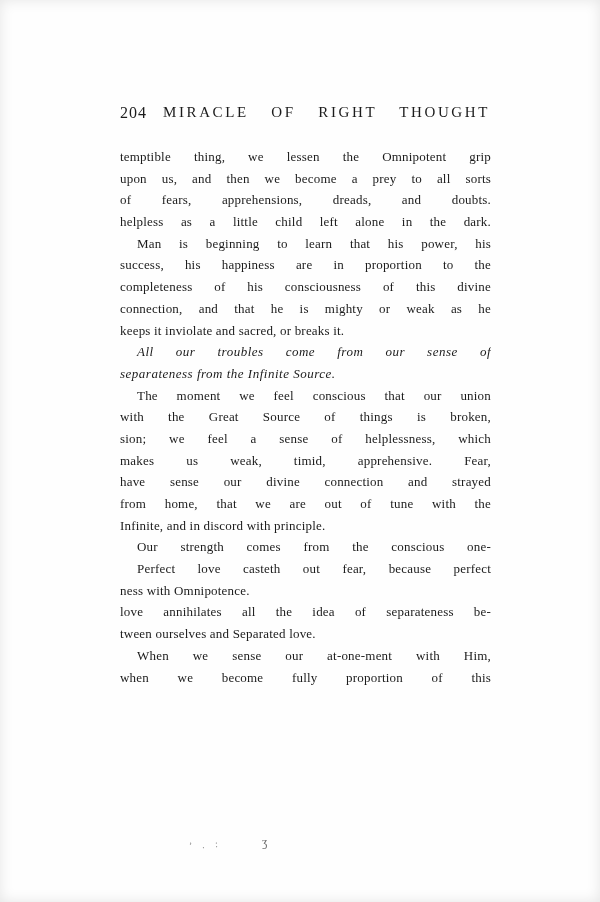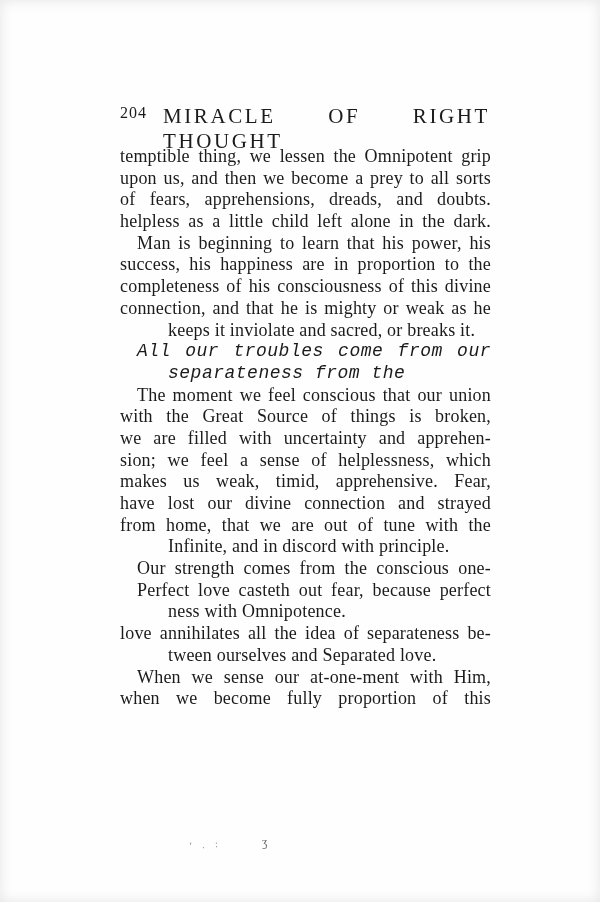--- a/index.html
+++ b/index.html
@@ -23,45 +23,45 @@
     align-items: flex-start;
   }
   .page-number {
     font-size: 16px;
     letter-spacing: 1px;
     flex: 0 0 auto;
   }
   .head-title {
     flex: 1 1 auto;
     margin-left: 16px;
-    font-size: 21px;
+    font-size: 15px;
     letter-spacing: 2.6px;
     word-spacing: 9px;
     text-align: justify;
     text-align-last: justify;
     white-space: normal;
   }
   .text-block {
     position: absolute;
     left: 120px;
     top: 146px;
     width: 371px;
   }
   .line {
-    font-size: 18px;
+    font-size: 13px;
     line-height: 21.7px;
     height: 21.7px;
     white-space: normal;
     overflow: hidden;
     letter-spacing: 0.2px;
   }
   .line.justify { text-align: justify; text-align-last: justify; }
-  .line.plain   { text-align: left; text-align-last: left; margin-left: 48px; }
+  .line.plain   { text-align: left; text-align-last: left; }
   .line.indent  { padding-left: 17px; }
-  .line.italic  { font-style: italic; letter-spacing: 0.5px; font-family: Liberation Mono, monospace; }
+  .line.italic  { font-style: italic; letter-spacing: 0.5px; }
   .bottom-marks {
     position: absolute;
     left: 0; top: 0; width: 100%; height: 100%;
     pointer-events: none;
   }
   .smudge-1 {
     position: absolute;
     left: 189px;
     top: 839px;
     font-size: 10px;
@@ -94,24 +94,23 @@
       <div class="line justify">helpless as a little child left alone in the dark.</div>
       <div class="line justify indent">Man is beginning to learn that his power, his</div>
       <div class="line justify">success, his happiness are in proportion to the</div>
       <div class="line justify">completeness of his consciousness of this divine</div>
       <div class="line justify">connection, and that he is mighty or weak as he</div>
       <div class="line plain">keeps it inviolate and sacred, or breaks it.</div>
       <div class="line justify indent italic">All our troubles come from our sense of</div>
       <div class="line plain italic">separateness from the Infinite Source.</div>
       <div class="line justify indent">The moment we feel conscious that our union</div>
       <div class="line justify">with the Great Source of things is broken,</div>
-      <div class="line justify">we are filled with uncertainty and apprehen-</div>
       <div class="line justify">sion; we feel a sense of helplessness, which</div>
       <div class="line justify">makes us weak, timid, apprehensive. Fear,</div>
-      <div class="line justify">have lost our divine connection and strayed</div>
+      <div class="line justify">have sense our divine connection and strayed</div>
       <div class="line justify">from home, that we are out of tune with the</div>
       <div class="line plain">Infinite, and in discord with principle.</div>
       <div class="line justify indent">Our strength comes from the conscious one-</div>
       <div class="line justify indent">Perfect love casteth out fear, because perfect</div>
       <div class="line plain">ness with Omnipotence.</div>
       <div class="line justify">love annihilates all the idea of separateness be-</div>
       <div class="line plain">tween ourselves and Separated love.</div>
       <div class="line justify indent">When we sense our at-one-ment with Him,</div>
       <div class="line justify">when we become fully proportion of this</div>
     </div>

